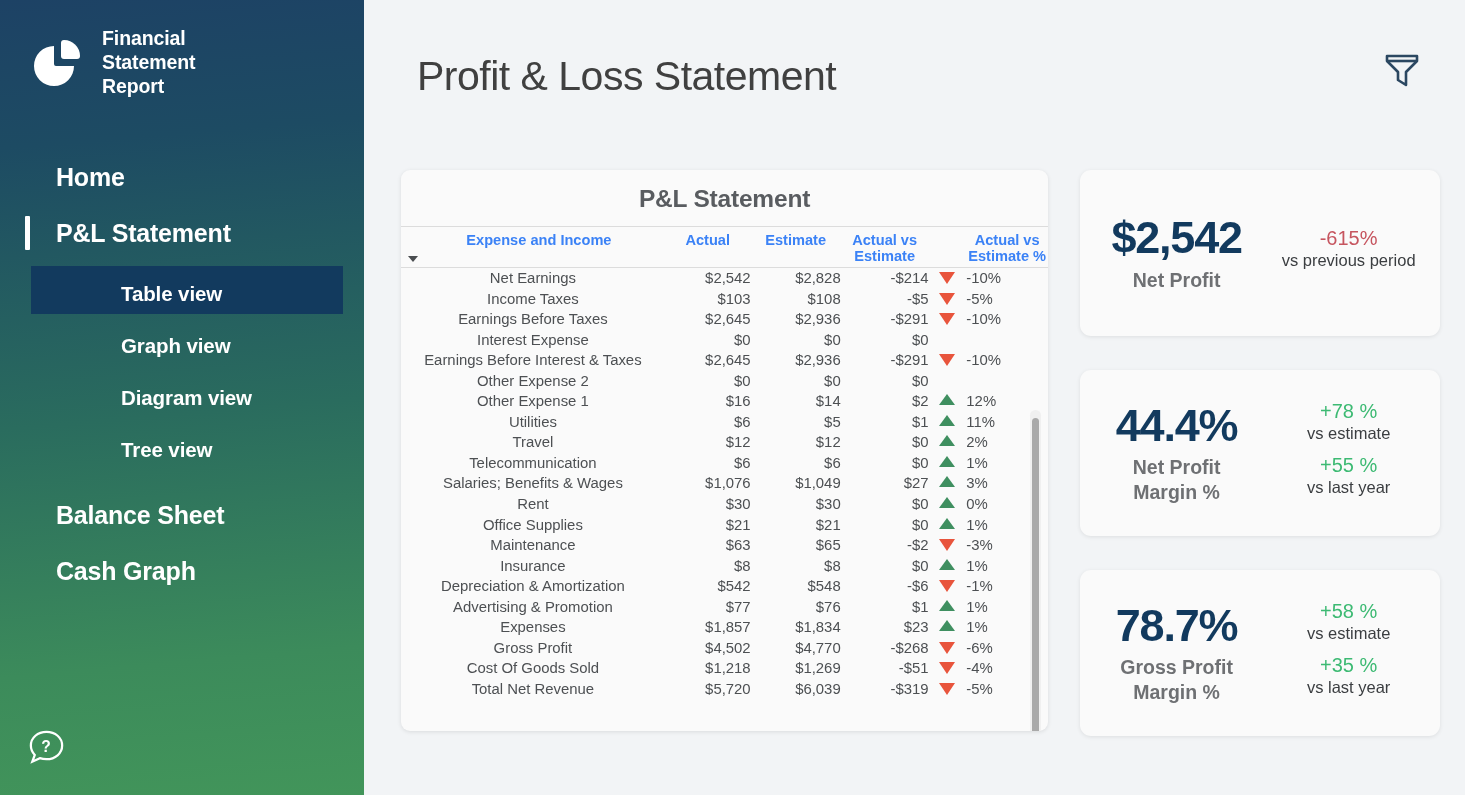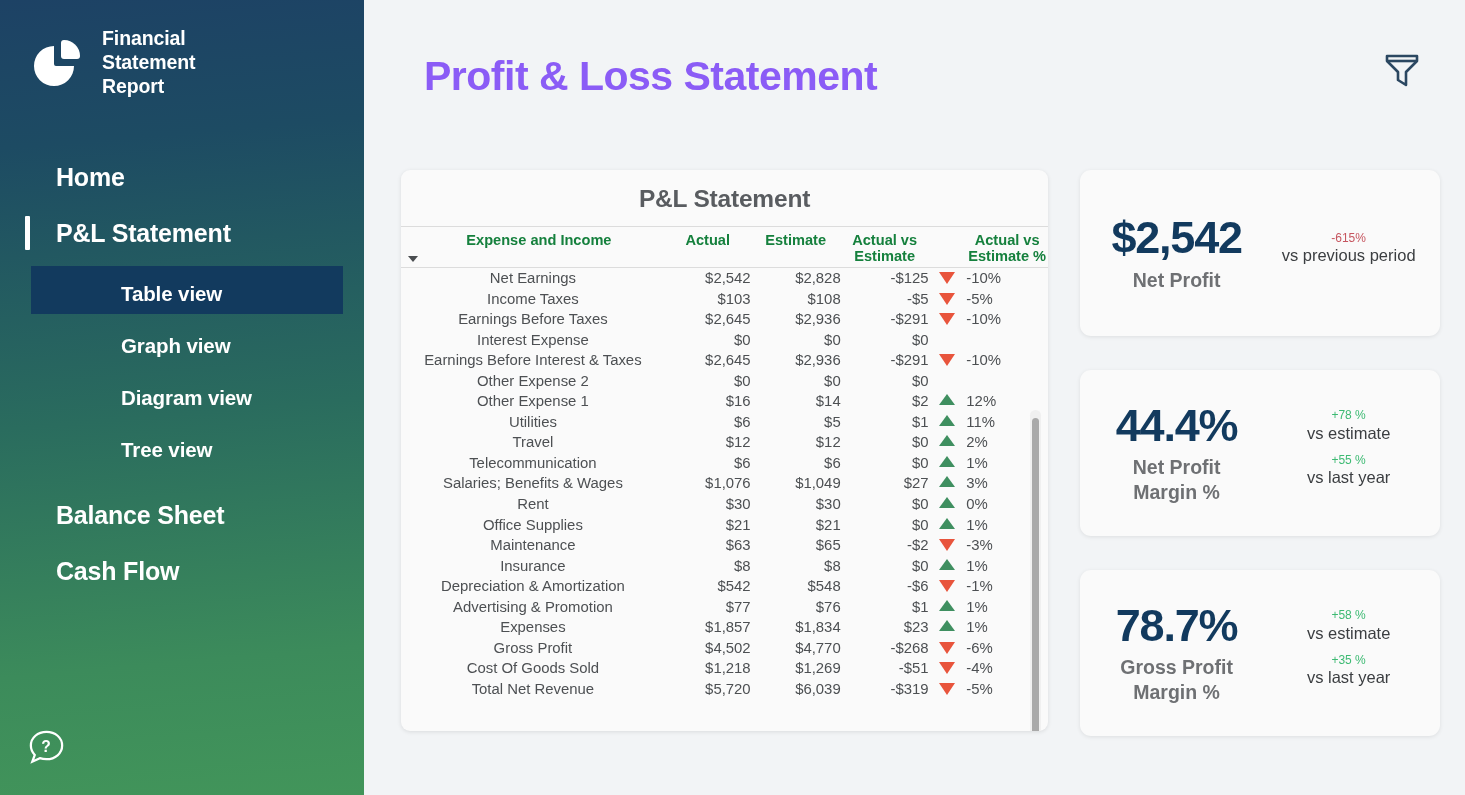--- a/index.html
+++ b/index.html
@@ -47,22 +47,22 @@
     position: absolute; left: 25px; bottom: 26px;
     width: 43px; height: 43px; cursor: pointer;
   }
 
   
   .main {
     flex: 1; height: 795px; position: relative;
     background: #f2f4f6;
   }
   .page-title {
-    position: absolute; left: 60px; top: 53px;
-    font-size: 41px; font-weight: bold; color: #8b5cf6;
+    position: absolute; left: 53px; top: 53px;
+    font-size: 41px; font-weight: normal; color: #404040;
     letter-spacing: -0.5px;
   }
   .filter-icon {
     position: absolute; right: 42px; top: 48px;
     width: 42px; height: 42px; cursor: pointer;
   }
 
   
   .table-card {
     position: absolute; left: 37px; top: 170px;
@@ -70,21 +70,21 @@
     background: #fafafa; border-radius: 9px;
     box-shadow: 0 1px 4px rgba(0,0,0,0.10);
     overflow: hidden;
   }
   .table-title {
     text-align: center; font-size: 24.5px; font-weight: bold;
     color: #595c60; padding: 15px 0 13px 0; letter-spacing: -0.2px;
   }
   .tbl { width: 100%; border-collapse: collapse; }
   .tbl thead th {
-    font-size: 14.6px; font-weight: bold; color: #15803d;
+    font-size: 14.6px; font-weight: bold; color: #3b82f6;
     padding: 5px 0 3px 0; vertical-align: top;
     border-top: 1px solid #dcdcdc;
     border-bottom: 1px solid #dcdcdc;
   }
   .th-label { text-align: center; }
   .th-name { position: relative; text-align: center; padding-left: 12px !important; }
   .sort-tri {
     position: absolute; left: 7px; bottom: 5px;
     width: 0; height: 0;
     border-left: 5.5px solid transparent;
@@ -157,21 +157,21 @@
     font-size: 45px; font-weight: bold; color: #123a5e;
     letter-spacing: -1.2px; line-height: 1.05;
   }
   .kpi-caption {
     font-size: 19.5px; color: #6e7073; font-weight: bold;
     margin-top: 6px; line-height: 1.24;
   }
   .kpi-right {
     flex: 1 1 48%; text-align: center; padding-right: 10px;
   }
-  .kpi-delta { font-size: 12px; line-height: 1.2; }
+  .kpi-delta { font-size: 20px; line-height: 1.2; }
   .kpi-delta.neg { color: #c6555f; }
   .kpi-delta.pos { color: #3dba73; }
   .kpi-sub { font-size: 16.5px; color: #3b3e41; line-height: 1.3; }
   .kpi-val2 { font-size: 25.5px; color: #2d3033; line-height: 1.2; }
   .kpi-rblock { margin: 9px 0; }
   .kpi-rblock.first { margin-top: 0; }
 </style>
 </head>
 <body>
 
@@ -198,21 +198,21 @@
       <div class="nav-item nav-top active-bar">P&amp;L Statement</div>
       <div class="nav-item nav-sub selected">Table view</div>
       <div class="nav-spacer-sm"></div>
       <div class="nav-item nav-sub">Graph view</div>
       <div class="nav-spacer-sm"></div>
       <div class="nav-item nav-sub">Diagram view</div>
       <div class="nav-spacer-sm"></div>
       <div class="nav-item nav-sub">Tree view</div>
       <div class="nav-gap"></div>
       <div class="nav-item nav-top">Balance Sheet</div>
-      <div class="nav-item nav-top">Cash Flow</div>
+      <div class="nav-item nav-top">Cash Graph</div>
     </nav>
 
     <div class="help-icon">
       <svg viewBox="0 0 44 44" width="43" height="43" aria-hidden="true">
         <path d="M22 6 C31 6 38 12 38 20 C38 28 31 34 22 34 C19.5 34 17.2 33.6 15.2 32.9 L7.5 36.5 L10 29.6 C7.5 27 6 23.7 6 20 C6 12 13 6 22 6 Z" fill="none" stroke="#ffffff" stroke-width="2.3"></path>
         <text x="21.5" y="26.5" font-family="Liberation Sans, sans-serif" font-size="16" font-weight="bold" fill="#ffffff" text-anchor="middle">?</text>
       </svg>
     </div>
   </aside>
 
@@ -246,21 +246,21 @@
         </thead>
       </table>
 
       <div class="scroll-body">
         <table class="tbl">
           <tbody id="rows-body">
               <tr>
                 <td class="c-name col-name">Net Earnings</td>
                 <td class="c-num col-actual">$2,542</td>
                 <td class="c-num col-est">$2,828</td>
-                <td class="c-num col-ave">-$125</td>
+                <td class="c-num col-ave">-$214</td>
                 <td class="c-arrow col-arrow"><span class="tri tri-down"></span></td>
                 <td class="c-pct col-avep">-10%</td>
               </tr>
               <tr>
                 <td class="c-name col-name ind1">Income Taxes</td>
                 <td class="c-num col-actual">$103</td>
                 <td class="c-num col-est">$108</td>
                 <td class="c-num col-ave">-$5</td>
                 <td class="c-arrow col-arrow"><span class="tri tri-down"></span></td>
                 <td class="c-pct col-avep">-5%</td>

